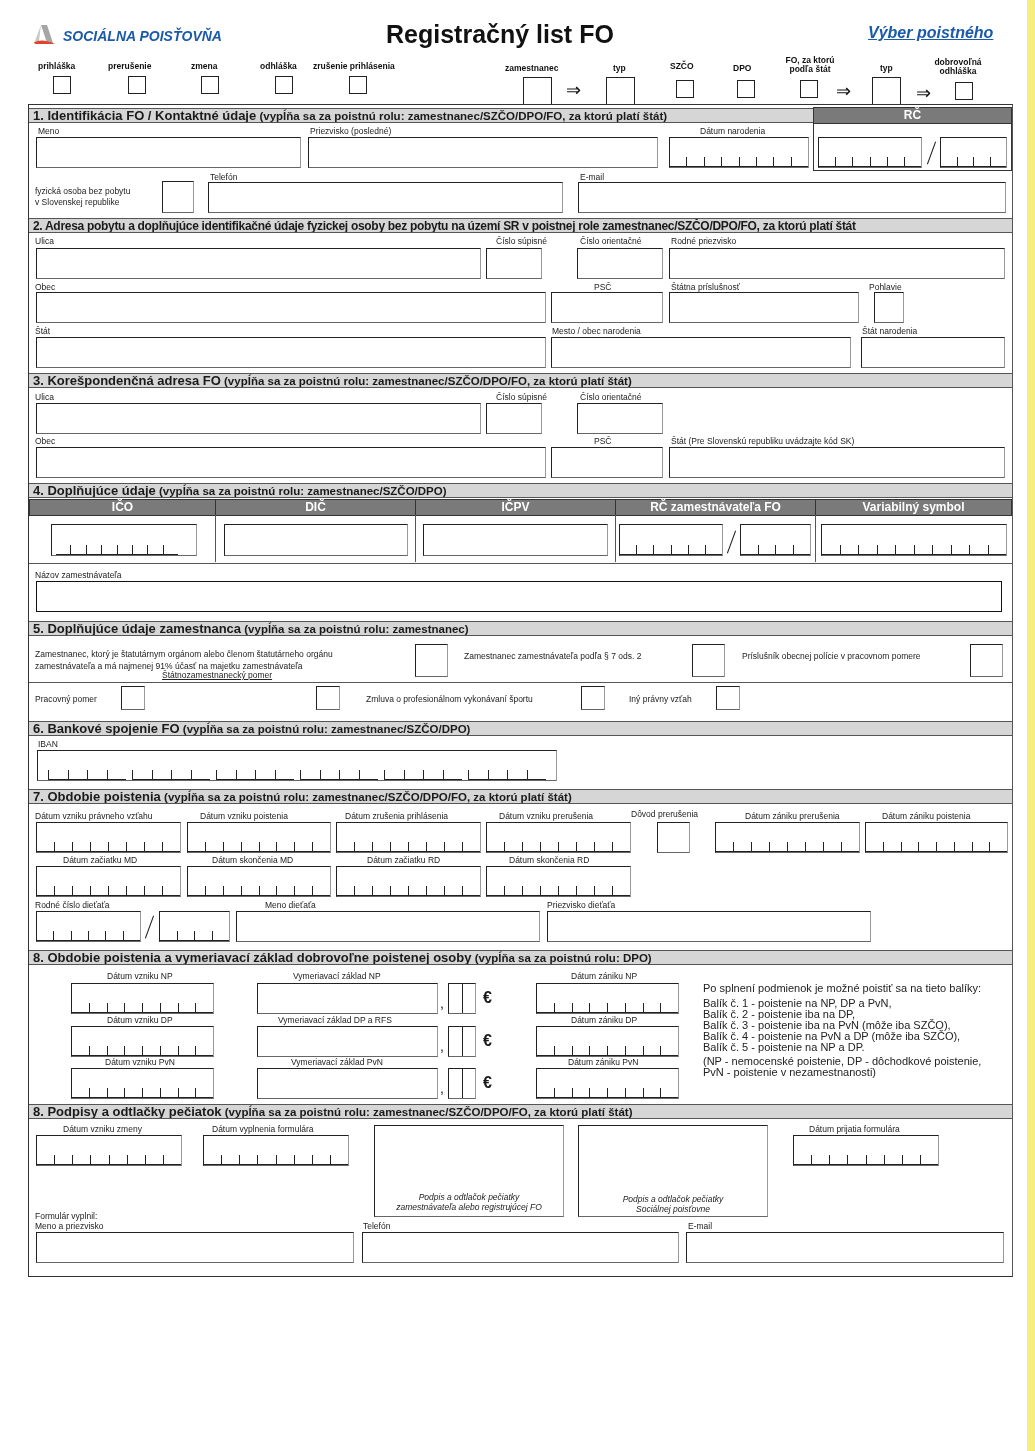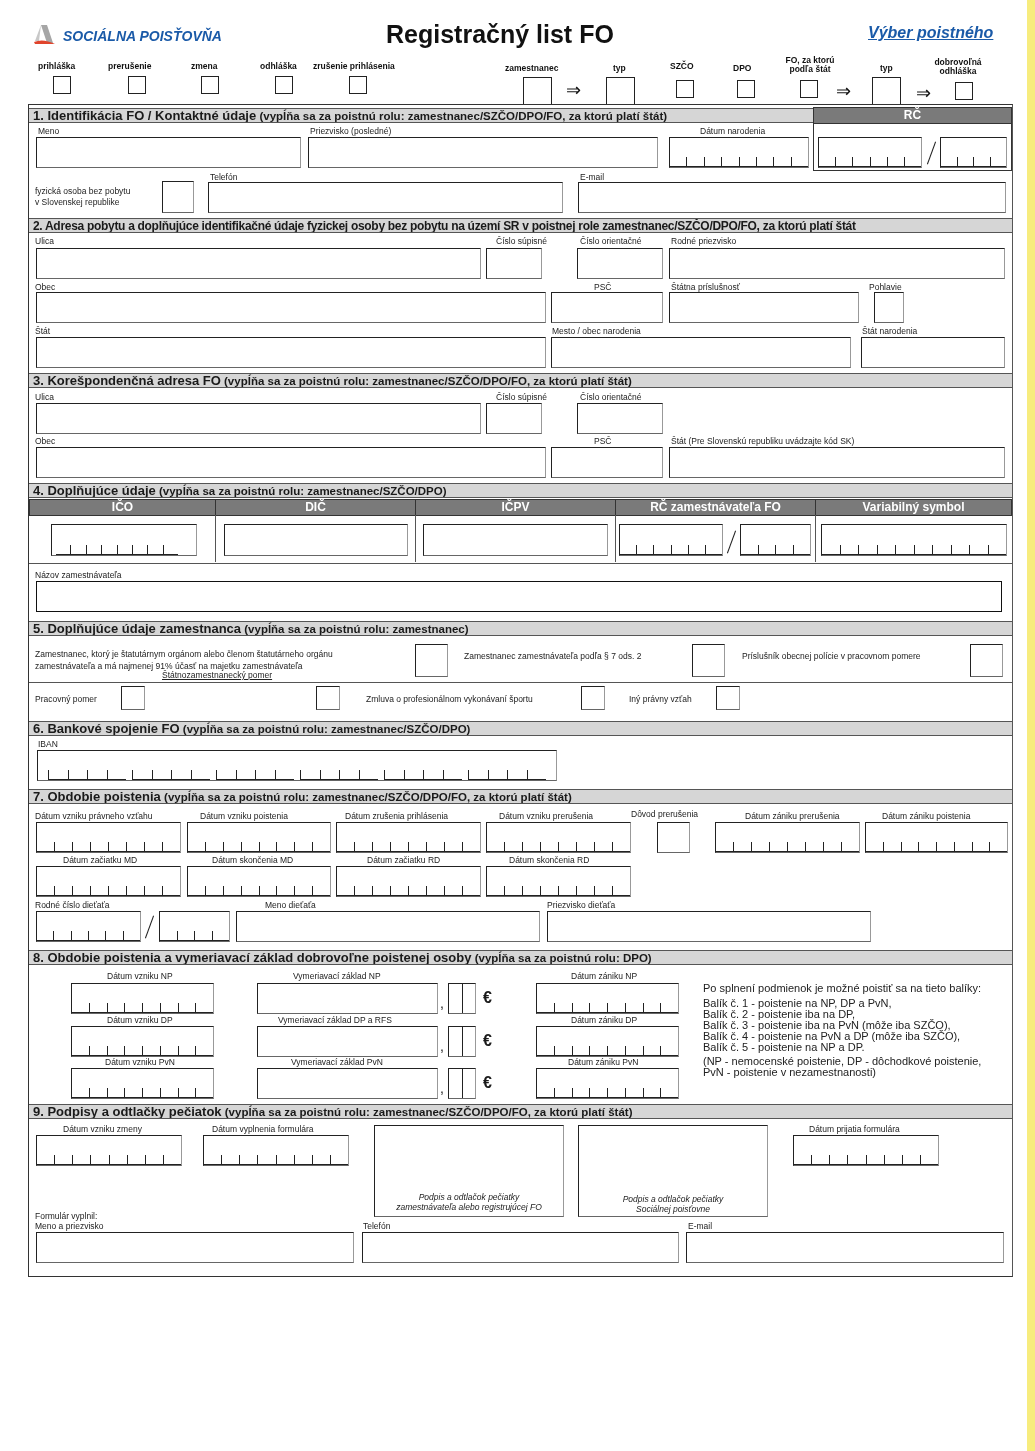--- a/index.html
+++ b/index.html
@@ -578,21 +578,21 @@
 <div class="note" style="left:703px;top:983px;">Po splnení podmienok je možné poistiť sa na tieto balíky:</div>
 <div class="note" style="left:703px;top:998px;">Balík č. 1 - poistenie na NP, DP a PvN,</div>
 <div class="note" style="left:703px;top:1009px;">Balík č. 2 - poistenie iba na DP,</div>
 <div class="note" style="left:703px;top:1020px;">Balík č. 3 - poistenie iba na PvN (môže iba SZČO),</div>
 <div class="note" style="left:703px;top:1031px;">Balík č. 4 - poistenie na PvN a DP (môže iba SZČO),</div>
 <div class="note" style="left:703px;top:1042px;">Balík č. 5 - poistenie na NP a DP.</div>
 <div class="note" style="left:703px;top:1056px;">(NP - nemocenské poistenie, DP - dôchodkové poistenie,</div>
 <div class="note" style="left:703px;top:1067px;">PvN - poistenie v nezamestnanosti)</div>
 
 <div class="sec-head" style="top:1104px;">
-  <span>9.  Podpisy a odtlačky pečiatok</span><span class="sub"> (vypĺňa sa za poistnú rolu: zamestnanec/SZČO/DPO/FO, za ktorú platí štát)</span>
+  <span>8.  Podpisy a odtlačky pečiatok</span><span class="sub"> (vypĺňa sa za poistnú rolu: zamestnanec/SZČO/DPO/FO, za ktorú platí štát)</span>
 </div>
 <div class="lbl c" style="left:63px;top:1124px;">Dátum vzniku zmeny</div>
 <div class="box" style="left:36px;top:1135px;width:146px;height:31px;">
     <div class="ticks">
       <span></span>
       <span></span>
       <span></span>
       <span></span>
       <span></span>
       <span></span>

